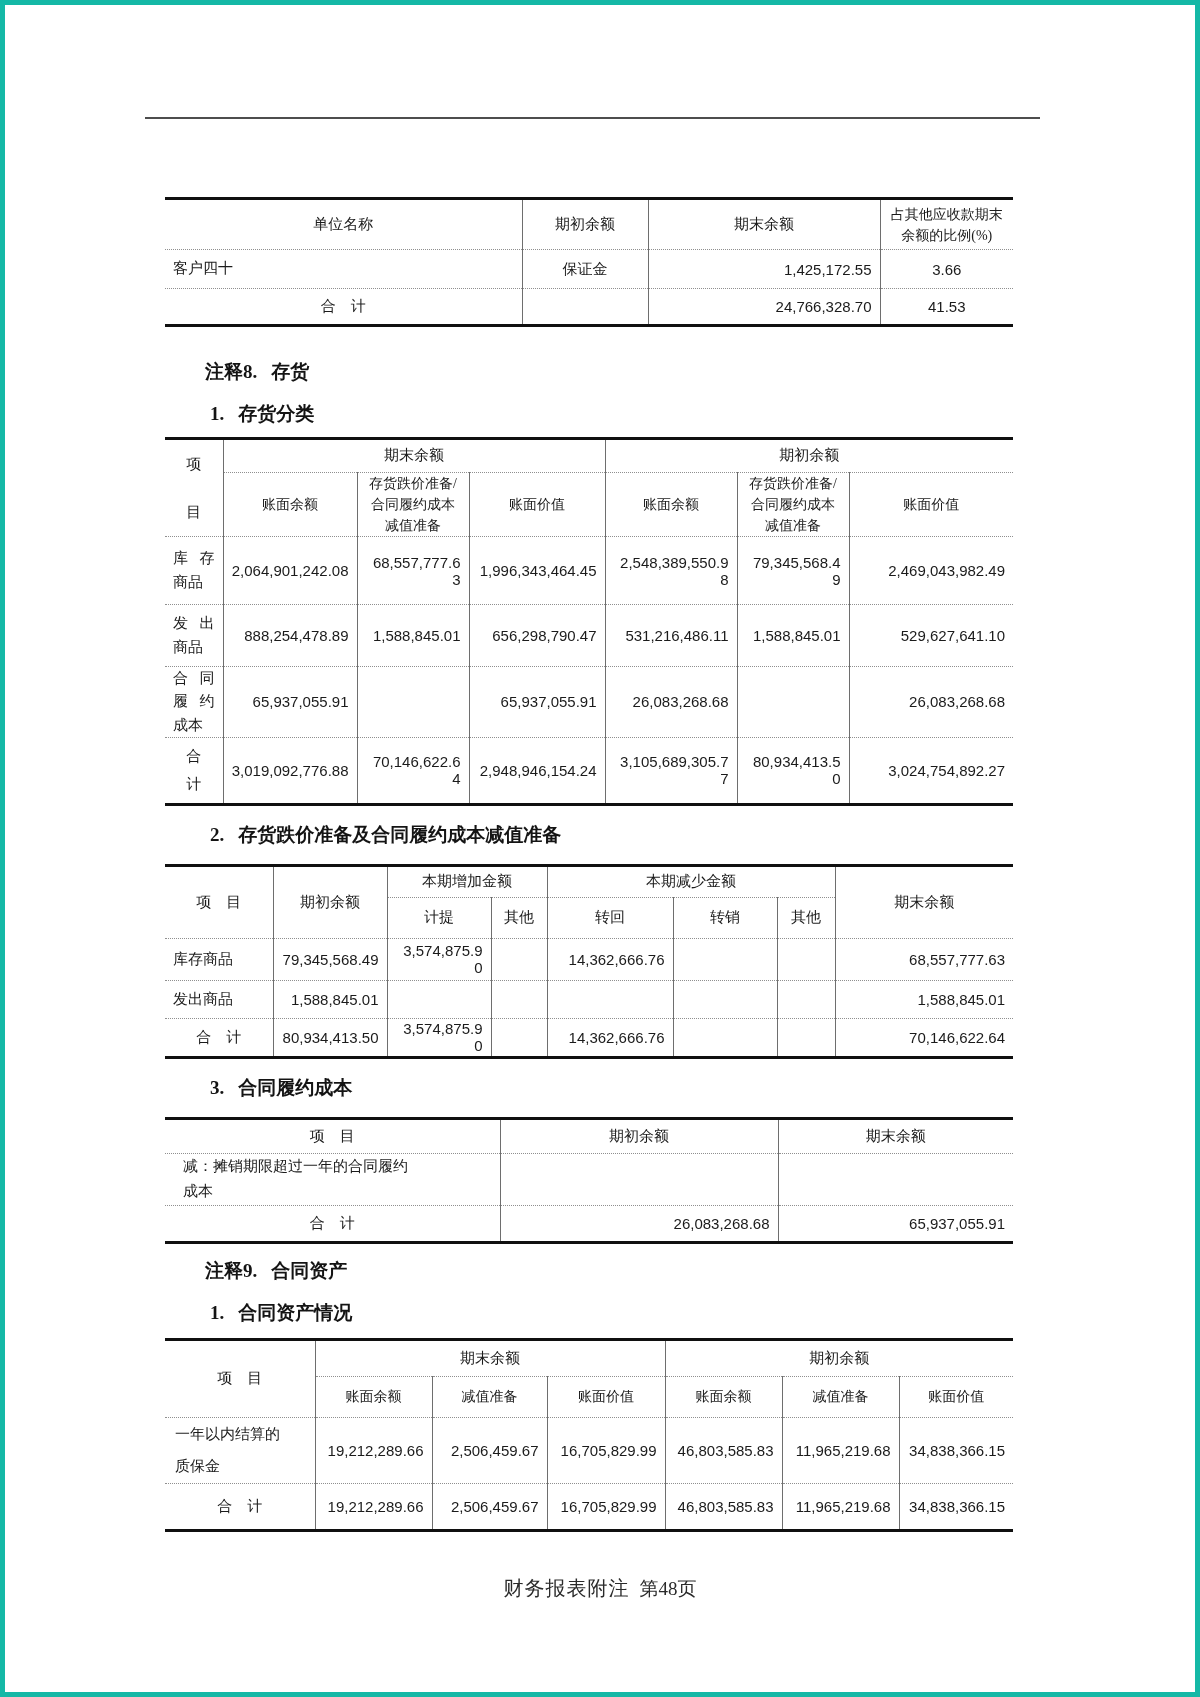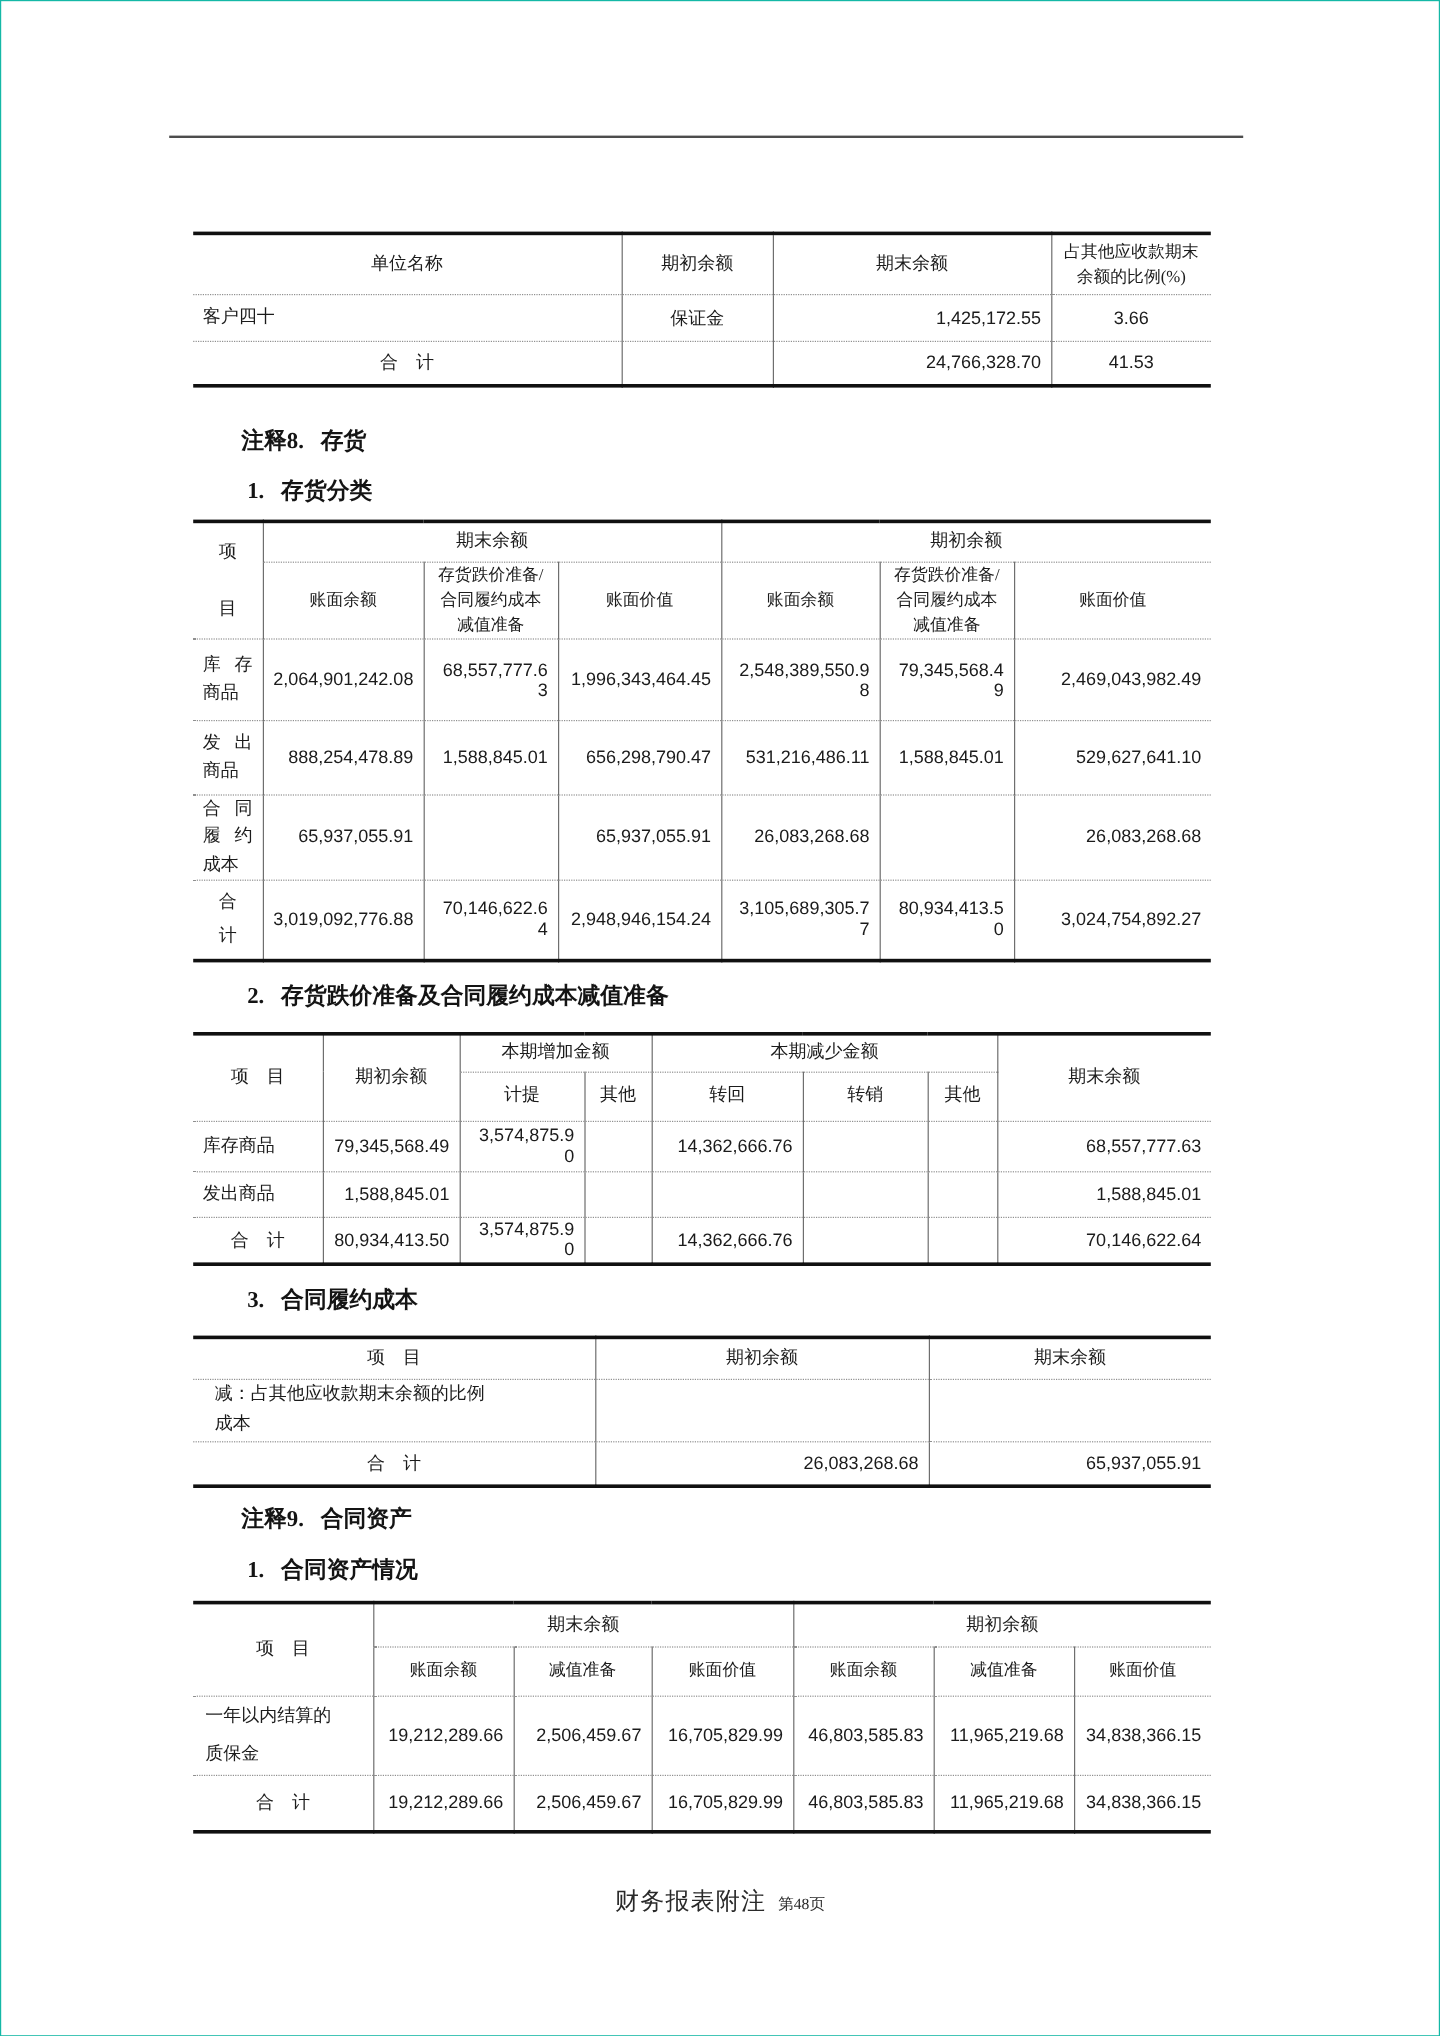--- a/index.html
+++ b/index.html
@@ -1,21 +1,21 @@
 <!DOCTYPE html>
 <html><head>
 <meta charset="utf-8">
 <style>
   html,body{margin:0;padding:0;background:#fff;}
   .page{
     position:relative;
     width:1200px;height:1697px;
     background:#fff;
     box-sizing:border-box;
-    border:1px solid #14b8a6;
+    border:5px solid #14b8a6;
     font-family:"Liberation Serif","DejaVu Serif",serif;
     color:#1b1b1b;
     overflow:hidden;
   }
   .header-rule{
     margin:112px 0 0 140px;
     width:895px;height:0;
     border-top:2px solid #4d4d4d;
   }
   
@@ -77,21 +77,21 @@
   .t3{margin-top:16px;}
   .t4{margin-top:12px;}
   .t3 td.item{padding-left:18px;line-height:1.7;}
   .t4 td.item{line-height:32px;padding-left:10px;}
   
   .footer{
     position:absolute;top:1570px;left:0;width:100%;
     text-align:center;color:#2a2a2a;
   }
   .footer .f-title{font-size:20px;letter-spacing:1px;}
-  .footer .f-page{font-size:13px;margin-left:10px;margin-top:32px;}
+  .footer .f-page{font-size:19px;margin-left:10px;margin-top:32px;}
 </style>
 </head>
 <body>
 
 <div class="page">
 
   <div class="header-rule"></div>
 
   <table class="t ttop">
     <colgroup>
@@ -267,21 +267,21 @@
         <col style="width:278px">
         <col style="width:235px">
       </colgroup>
     <tbody>
       <tr class="h33">
         <td class="ch fc">项　目</td>
         <td class="ch">期初余额</td>
         <td class="ch">期末余额</td>
       </tr>
       <tr class="h50">
-        <td class="item pre fc">减：占其他应收款期末余额的比例
+        <td class="item pre fc">减：摊销期限超过一年的合同履约
 成本</td>
         <td class="num"></td>
         <td class="num"></td>
       </tr>
       <tr class="h35">
         <td class="ctr fc">合　计</td>
         <td class="num">26,083,268.68</td>
         <td class="num">65,937,055.91</td>
       </tr>
     </tbody>

